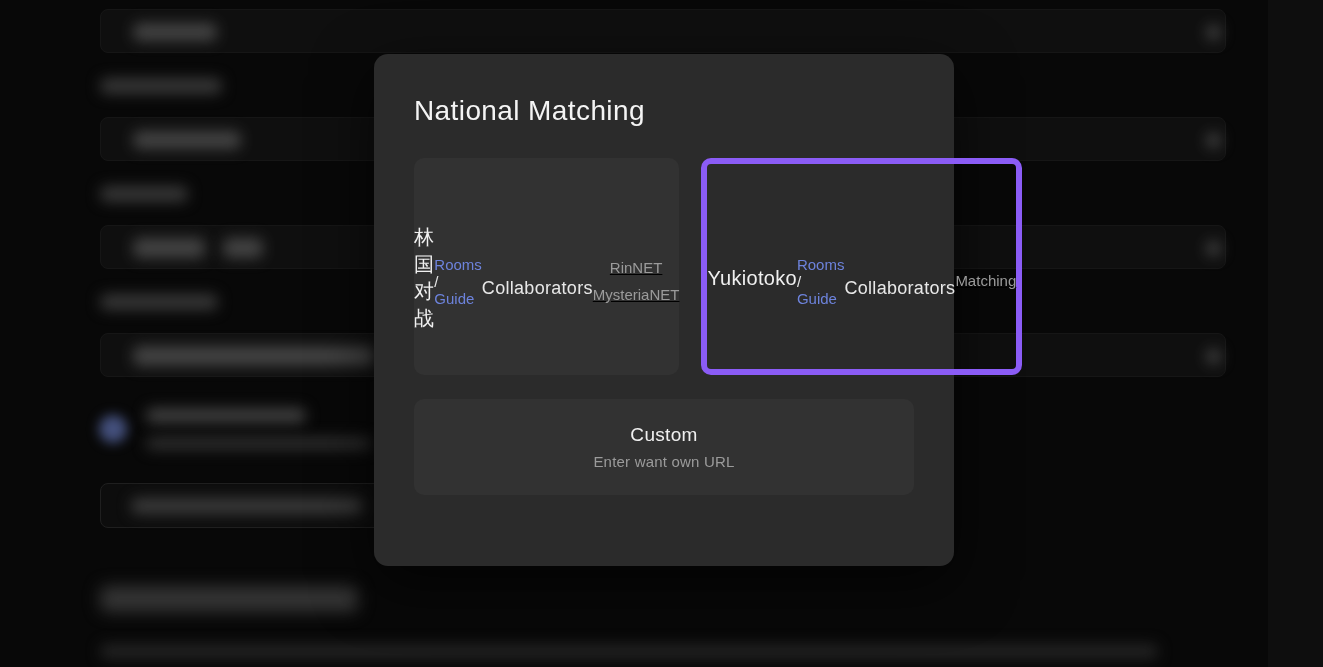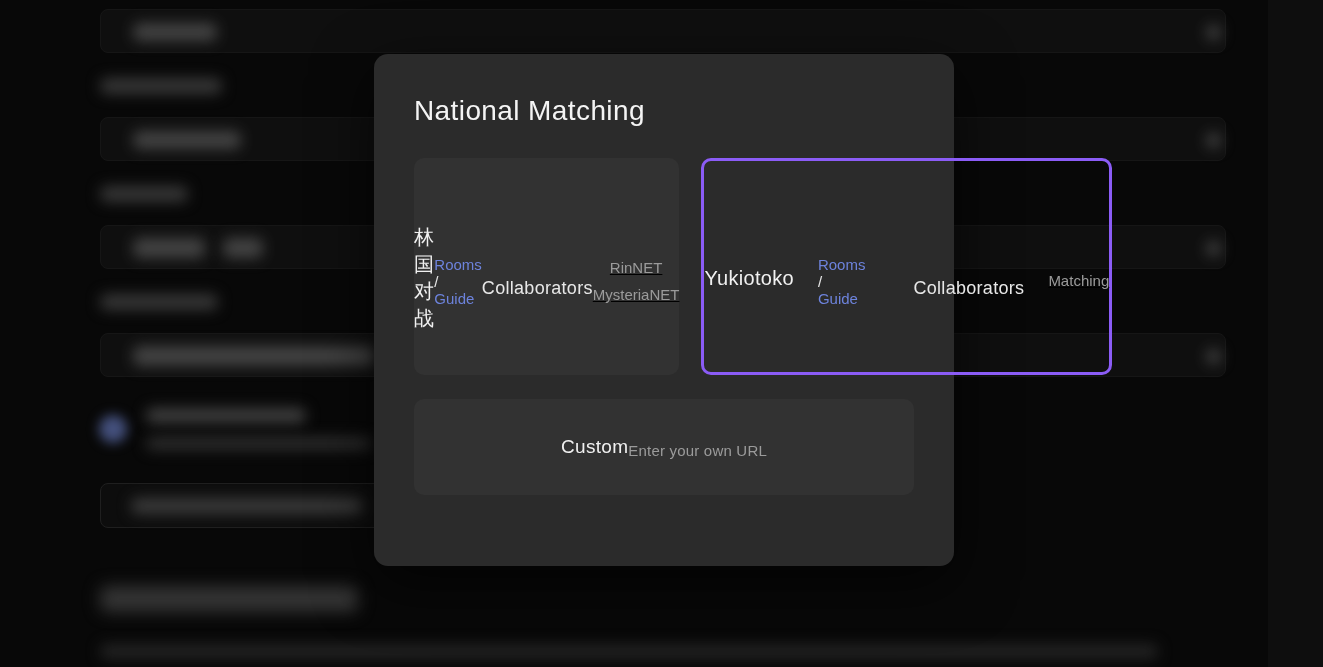--- a/index.html
+++ b/index.html
@@ -49,32 +49,32 @@
   }
   .cards {
     margin-top:30px; display:grid; grid-template-columns:1fr 1fr; gap:22px;
     height:217px;
   }
   .server-card {
     border-radius:10px; background:#323232; display:flex; flex-direction:row;
     align-items:center; padding-top:23px; cursor:pointer;
   }
   .server-card.selected {
-    background:transparent; border:3px solid #8b5cf6;gap:24px;
+    background:transparent; border:6px solid #8b5cf6;
   }
   .card-title { font-size:20px; color:#f0f0f0; letter-spacing:0.3px; }
   .links { margin-top:7px; font-size:15px; color:#e8e8e8; }
   .links a { color:#6d83dc; text-decoration:none; cursor:pointer; }
   .divider { margin-top:19px; width:85%; border-top:1px solid #575757; }
   .collab-label { margin-top:21px; font-size:18px; color:#e8e8e8; letter-spacing:0.3px; }
   .collab-name { font-size:15px; color:#9b9b9b; line-height:27px; text-align:center; }
   .collab-list { margin-top:5px; display:flex; flex-direction:column; align-items:center;text-decoration:underline; }
   .custom-card {
     margin-top:24px; height:96px; border-radius:10px; background:#323232;
-    display:flex; align-items:center; justify-content:center;
+    display:flex; flex-direction:column; align-items:center; justify-content:center;
     cursor:pointer;
   }
   .custom-title { font-size:19px; color:#f0f0f0; letter-spacing:0.3px; }
   .custom-sub { margin-top:7px; font-size:15px; color:#9b9b9b; letter-spacing:0.2px; }
 </style>
 </head>
 <body>
 
 <div class="bg">
   <div class="right-panel"></div>
@@ -150,15 +150,15 @@
       <div class="divider"></div>
       <div class="collab-label">Collaborators</div>
       <div class="collab-list">
         <div class="collab-name">Matching</div>
       </div>
     </div>
   </div>
 
   <div class="custom-card">
     <div class="custom-title">Custom</div>
-    <div class="custom-sub">Enter your own URL</div>
+    <div class="custom-sub">Enter want own URL</div>
   </div>
 </div>
 
 </body></html>

